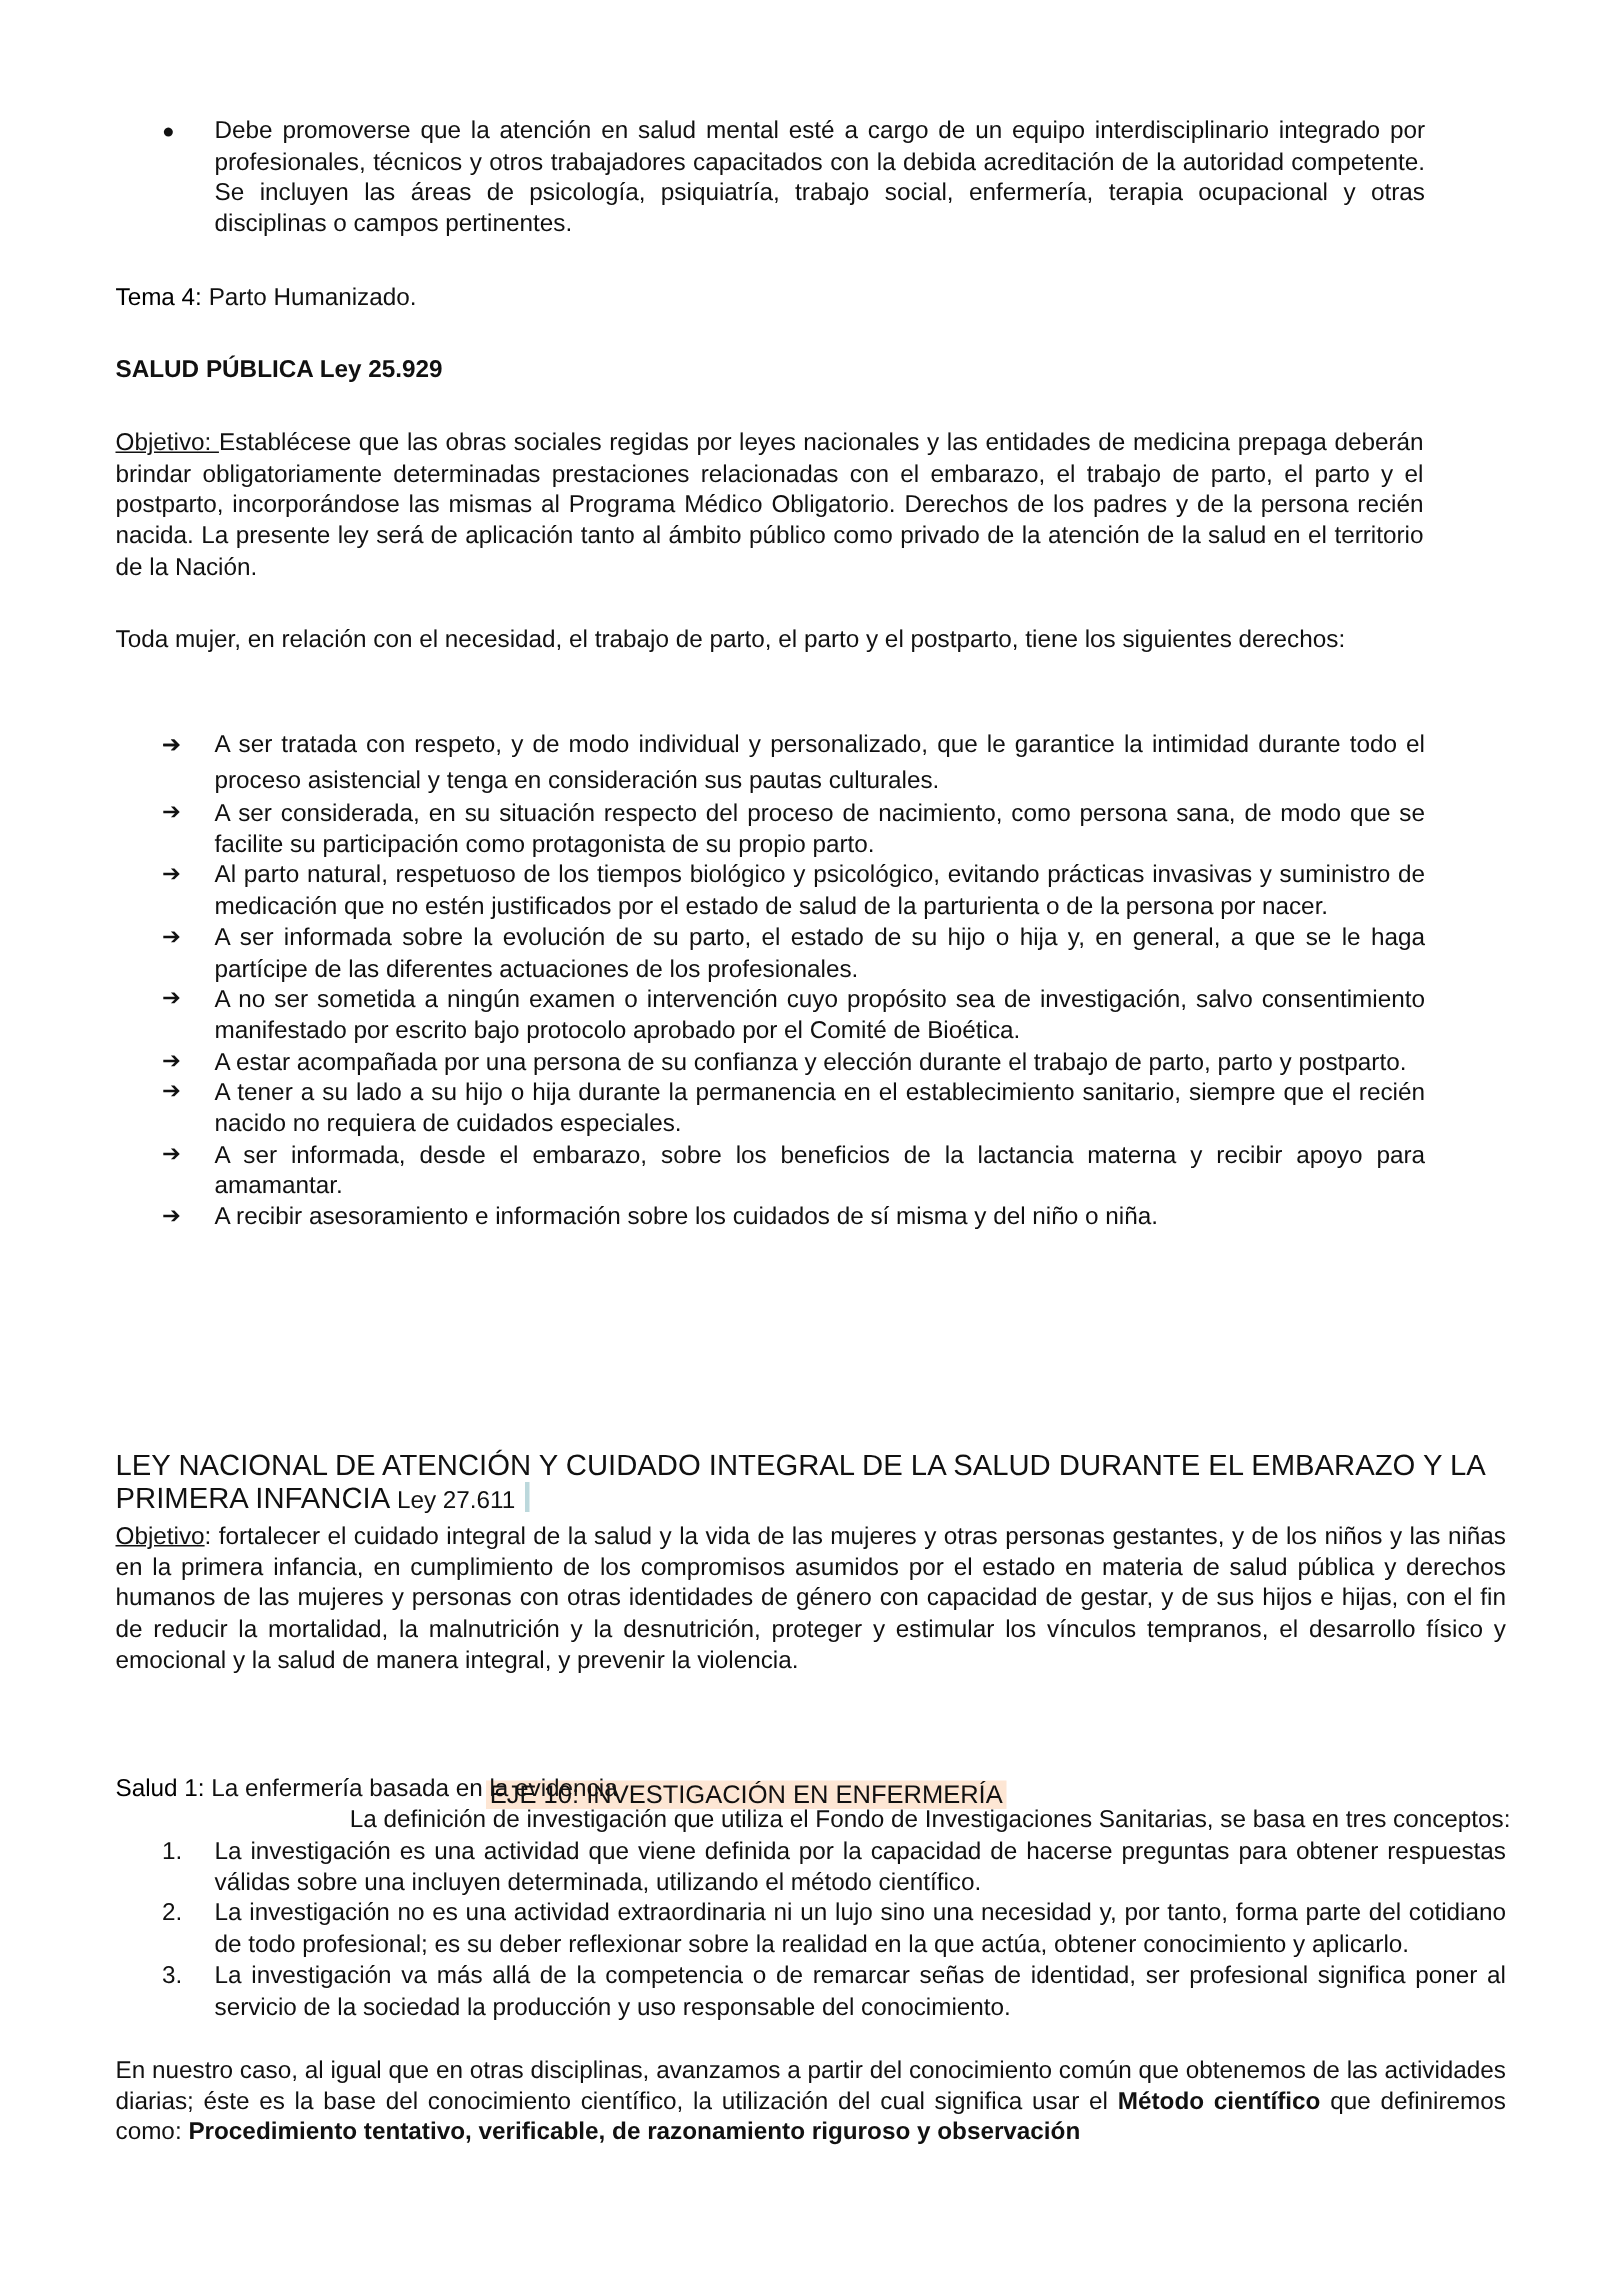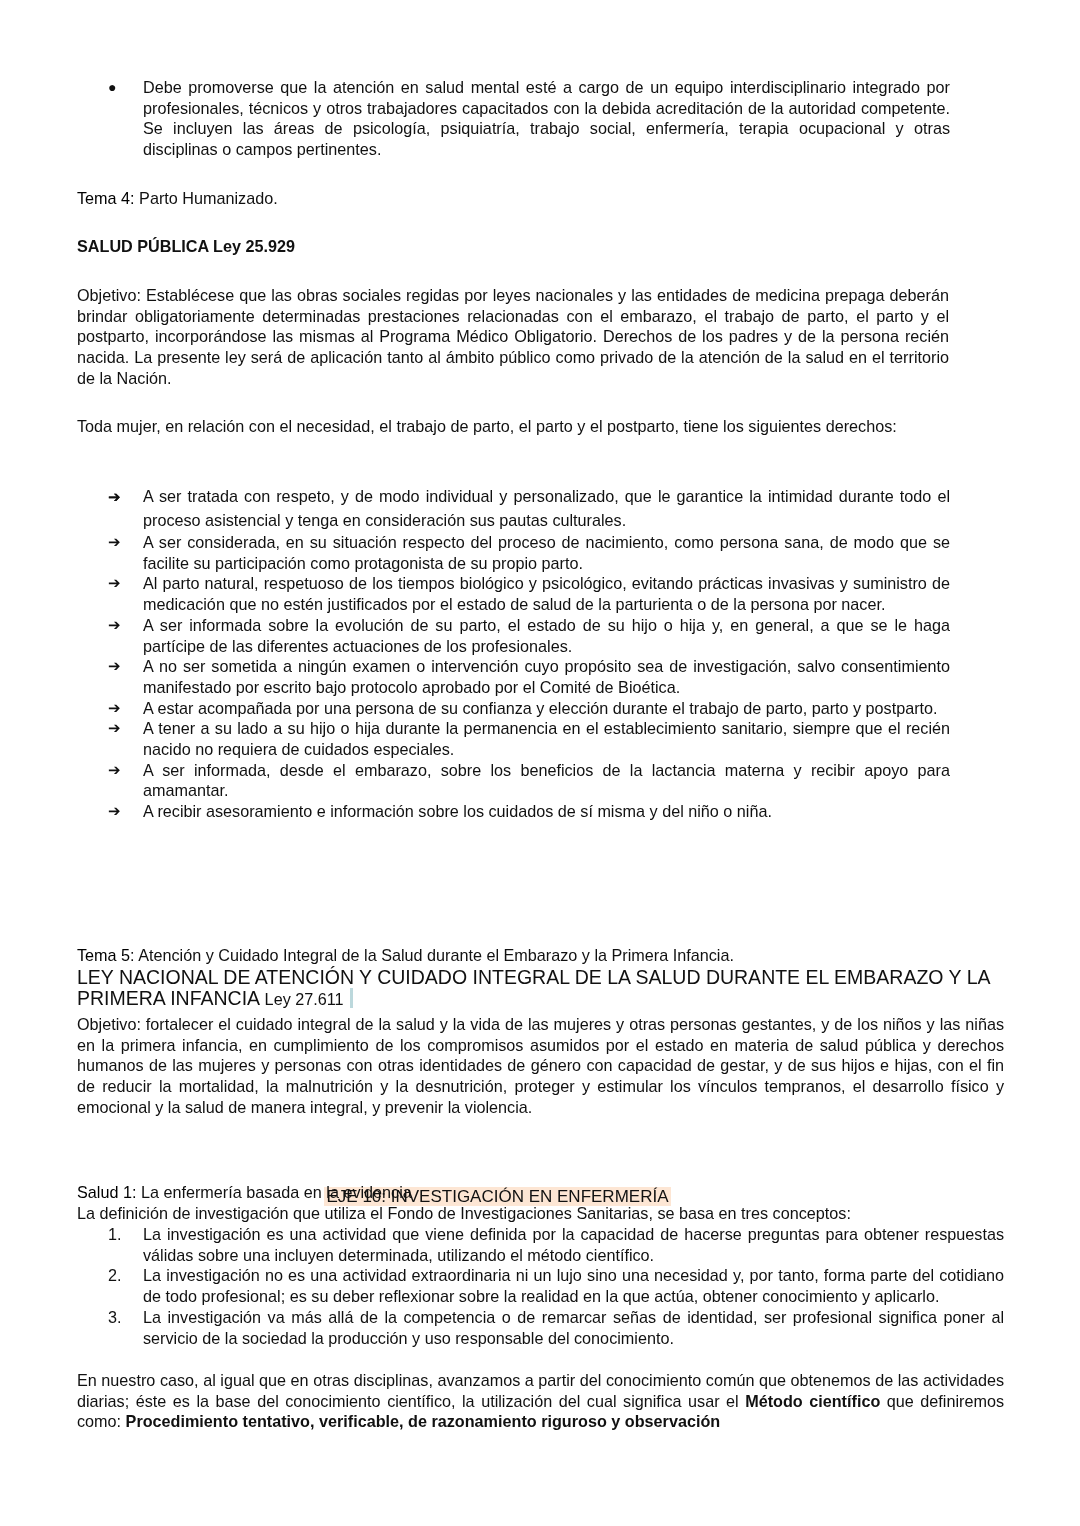--- a/index.html
+++ b/index.html
@@ -8,21 +8,21 @@
       height: 1526px;
       position: relative;
       overflow: hidden;
       font-family: "Liberation Sans", sans-serif;
       color: #111111;
     }
     .page { position: absolute; left: 0; top: 0; width: 1080px; height: 1526px; }
     .blk { position: absolute; font-size: 16.2px; line-height: 20.7px; }
     .just { text-align: justify; }
     .red { color: #000000; }
-    .u { }
+    .u { text-decoration: underline; }
     .b { font-weight: bold; }
 
     
     .bullet-list { position: absolute; left: 108px; top: 77px; width: 842px; }
     .bullet-row { position: relative; padding-left: 35px; }
     .bullet-row .mark { position: absolute; left: 0; top: 0; font-size: 14px; }
     .bullet-row .txt { display: block; text-align: justify; }
 
     
     .arrow-list { position: absolute; left: 108px; top: 485px; width: 842px; }
@@ -100,41 +100,38 @@
     <div class="blk arrow-row" style="position:relative;">
       <span class="mark">➔</span>
       <span>A ser informada, desde el embarazo, sobre los beneficios de la lactancia materna y recibir apoyo para amamantar.</span>
     </div>
     <div class="blk arrow-row" style="position:relative;">
       <span class="mark">➔</span>
       <span>A recibir asesoramiento e información sobre los cuidados de sí misma y del niño o niña.</span>
     </div>
   </div>
 
-  <div class="blk" style="left:77px; top:945px; width:930px;">
-    <span class="red">Tema 5</span><span>: Atención y Cuidado Integral de la Salud durante el Embarazo y la Primera Infancia.</span>
-  </div>
 
   <div class="law-title">
     <span>LEY NACIONAL DE ATENCIÓN Y CUIDADO INTEGRAL DE LA SALUD DURANTE EL EMBARAZO Y LA PRIMERA INFANCIA</span><span class="small"> Ley  27.611</span><span class="cursor-bar"></span>
   </div>
 
   <div class="blk just" style="left:77px; top:1014px; width:927px;">
     <span class="u">Objetivo</span><span>: fortalecer el cuidado integral de la salud y la vida de las mujeres y otras personas gestantes, y de los niños y las niñas en la primera infancia, en cumplimiento de los compromisos asumidos por el estado en materia de salud pública y derechos humanos de las mujeres y personas con otras identidades de género con capacidad de gestar, y de sus hijos e hijas, con el fin de reducir la mortalidad, la malnutrición y la desnutrición, proteger y estimular los vínculos tempranos, el desarrollo físico y emocional y la salud de manera integral, y prevenir la violencia.</span>
   </div>
 
   <div class="eje">
     <span>EJE 10: INVESTIGACIÓN EN ENFERMERÍA</span>
   </div>
 
   <div class="blk" style="left:77px; top:1182px;">
     <span class="red">Salud 1:</span><span> La enfermería basada en la evidencia</span>
   </div>
 
-  <div class="blk" style="left:77px; top:1203px; width:930px;">La definición de investigación que utiliza el Fondo de Investigaciones Sanitarias, se basa en tres conceptos:</div>
+  <div class="blk" style="left:77px; top:1203px; width:930px;text-align:right;">La definición de investigación que utiliza el Fondo de Investigaciones Sanitarias, se basa en tres conceptos:</div>
 
   <div class="num-list">
     <div class="blk num-row" style="position:relative;">
       <span class="mark">1.</span>
       <span>La investigación es una actividad que viene definida por la capacidad de hacerse preguntas para obtener respuestas válidas sobre una incluyen determinada, utilizando el método científico.</span>
     </div>
     <div class="blk num-row" style="position:relative;">
       <span class="mark">2.</span>
       <span>La investigación no es una actividad extraordinaria ni un lujo sino una necesidad y, por tanto, forma parte del cotidiano de todo profesional; es su deber reflexionar sobre la realidad en la que actúa, obtener conocimiento y aplicarlo.</span>
     </div>

